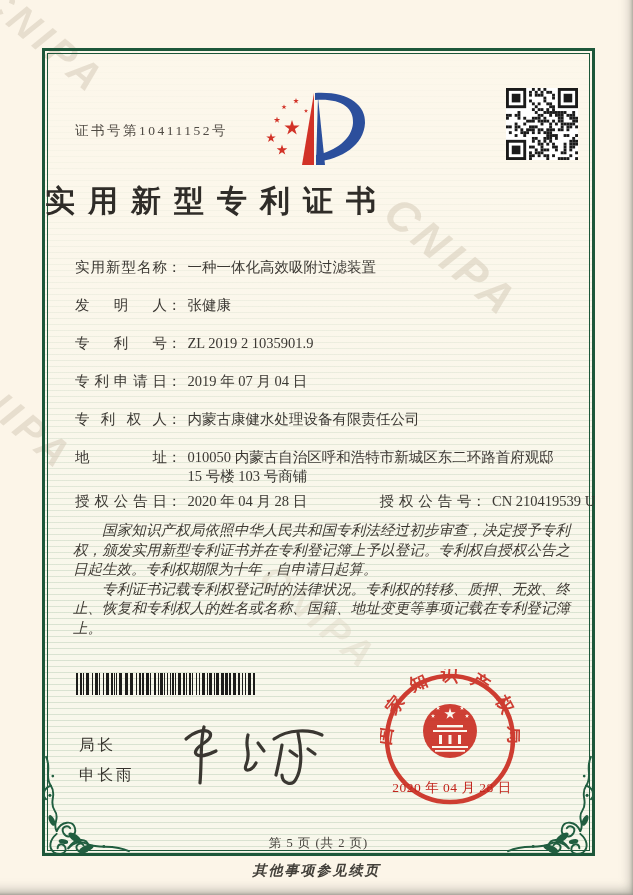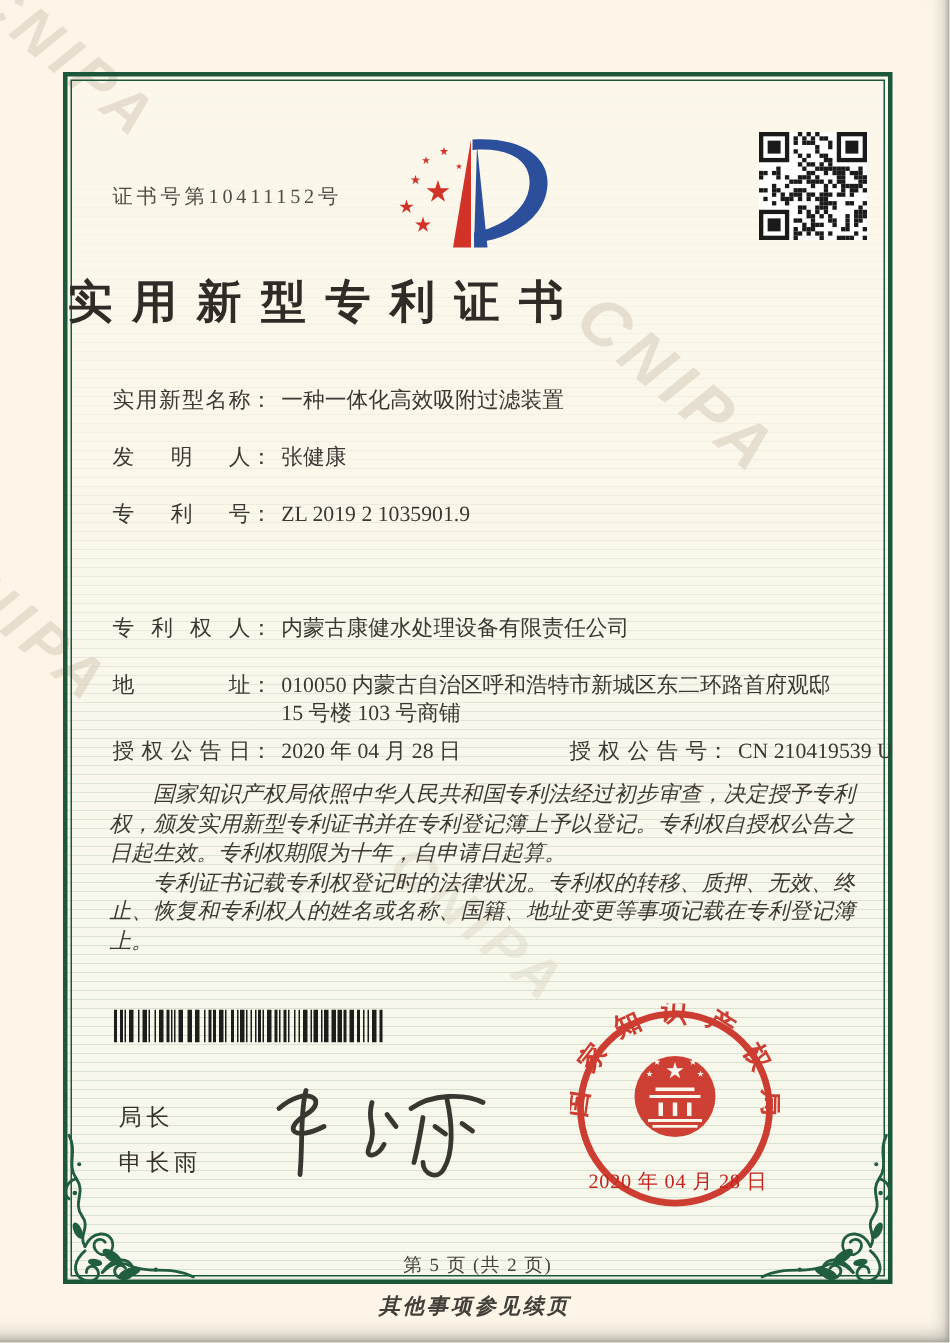--- a/index.html
+++ b/index.html
@@ -316,20 +316,23 @@
 
     <div class="row" style="top:245px">
       <span class="lbl">发明人</span><span class="colon">：</span><span class="val">张健康</span>
     </div>
     <div class="row" style="top:207px">
       <span class="lbl">实用新型名称</span><span class="colon">：</span><span class="val">一种一体化高效吸附过滤装置</span>
     </div>
     <div class="row" style="top:283px">
       <span class="lbl">专利号</span><span class="colon">：</span><span class="val">ZL 2019 2 1035901.9</span>
     </div>
+    <div class="row" style="top:321px">
+      <span class="lbl">专利申请日</span><span class="colon">：</span><span class="val">2019 年 07 月 04 日</span>
+    </div>
     <div class="row" style="top:359px">
       <span class="lbl">专利权人</span><span class="colon">：</span><span class="val">内蒙古康健水处理设备有限责任公司</span>
     </div>
     <div class="row" style="top:397px">
       <span class="lbl">地址</span><span class="colon">：</span><span class="val wrap">010050 内蒙古自治区呼和浩特市新城区东二环路首府观邸 15 号楼 103 号商铺</span>
     </div>
     <div class="row" style="top:441px">
       <span class="lbl">授权公告日</span><span class="colon">：</span><span class="val" style="width:152px">2020 年 04 月 28 日</span><span class="row2lbl">授权公告号</span><span class="colon">：</span><span class="val">CN 210419539 U</span>
     </div>
 

